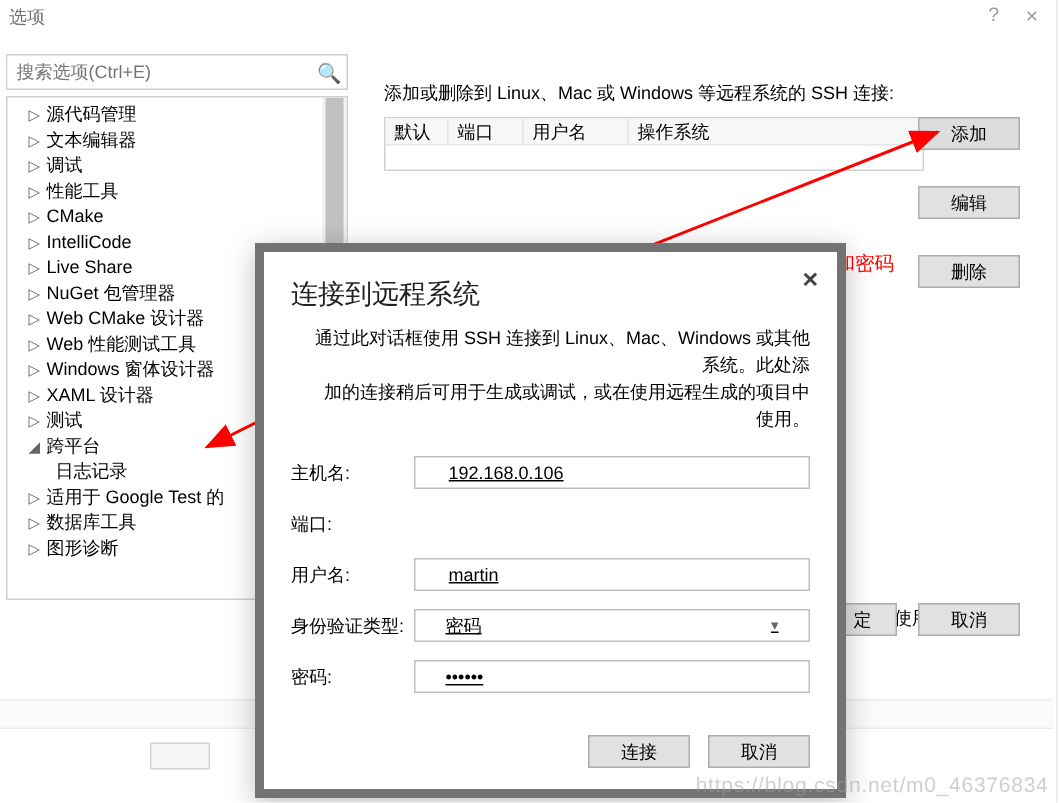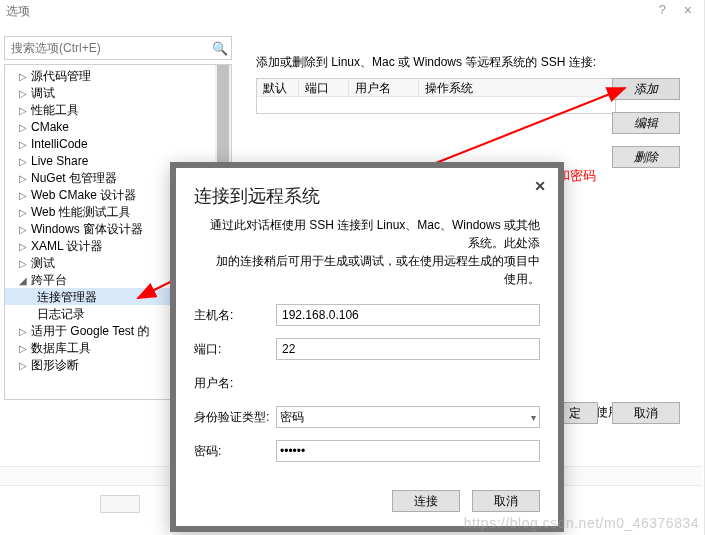--- a/index.html
+++ b/index.html
@@ -31,21 +31,21 @@
 .right-desc { position: absolute; left: 256px; top: 54px; font-size: 12px; }
 
 
 .table { position: absolute; left: 256px; top: 78px; width: 360px; height: 36px; border: 1px solid #d0d0d0; background: #fff; }
 .table .th-row { display: flex; height: 18px; border-bottom: 1px solid #e5e5e5; background: #f7f7f7; }
 .table .th { padding: 1px 6px; font-size: 12px; border-right: 1px solid #e5e5e5; }
 
 
 .btn { display: inline-flex; align-items: center; justify-content: center; height: 22px; min-width: 68px; border: 1px solid #adadad; background: #e1e1e1; font-size: 12px; padding: 0 10px; }
 .btn.primary { background: #ddd; }
-.rbtns { position: absolute; right: 22px; top: 78px; display: flex; flex-direction: column; gap: 12px; align-items: flex-end; font-style: italic; }
+.rbtns { position: absolute; right: 22px; top: 78px; display: flex; flex-direction: column; gap: 24px; align-items: flex-end; }
 
 
 .trunc { position: absolute; left: 560px; top: 358px; font-size: 12px; margin-top: 46px; }
 
 
 .ok-cancel { position: absolute; right: 22px; bottom: 36px; display: flex; gap: 14px; }
 
 
 .bottom-bar { position: absolute; left: 0; top: 466px; width: 702px; height: 20px; border-top: 1px solid #ebebeb; border-bottom: 1px solid #ebebeb; background: #fafafa; }
 .bottom-tab { position: absolute; left: 100px; top: 495px; width: 40px; height: 18px; border: 1px solid #d4d4d4; background: #f6f6f6; }
@@ -54,21 +54,21 @@
 .outer-right { position: absolute; right: 2px; top: 0; width: 1px; height: 535px; background: #e5e5e5; }
 
 
 .dialog { position: absolute; left: 170px; top: 162px; width: 394px; height: 370px; background: #fff; border: 6px solid #737373; box-shadow: 0 4px 18px rgba(0,0,0,0.25); }
 .dialog .dtitle { padding: 16px 18px 4px 18px; font-size: 18px; font-weight: 400; color: #222; position: relative; }
 .dialog .dclose { position: absolute; right: 12px; top: 10px; font-size: 14px; color: #444; font-weight: bold; }
 .dialog .ddesc { padding: 4px 18px 6px 30px; font-size: 12px; line-height: 18px; text-align: right; }
 .dialog .form { padding: 4px 18px; }
 .dialog .row { display: flex; align-items: center; height: 34px; }
 .dialog .row label { width: 82px; font-size: 12px; }
-.dialog .row .field { flex: 1; height: 22px; border: 1px solid #bfbfbf; padding: 0 3px; font-size: 12px; display: flex; align-items: center; background: #fff; }
+.dialog .row .field { flex: 1; height: 22px; border: 1px solid #bfbfbf; padding: 0 20px; font-size: 12px; display: flex; align-items: center; background: #fff; text-decoration: underline; }
 .dialog .row .field input { border: none; outline: none; width: 100%; font-size: 12px; }
 .dialog .row .field .dd { margin-left: auto; color: #666; font-size: 10px; }
 .dialog .dbtns { position: absolute; right: 18px; bottom: 14px; display: flex; gap: 12px; }
 
 
 .anno { position: absolute; color: #ff0000; font-size: 13px; line-height: 18px; pointer-events: none; }
 .anno-lines { position: absolute; left: 0; top: 0; pointer-events: none; }
 
 
 .watermark { position: absolute; right: 8px; bottom: 4px; color: rgba(160,160,160,0.5); font-size: 14px; letter-spacing: 0.5px; }
@@ -84,33 +84,33 @@
   </div>
 
   <div class="search-wrap">
     <input placeholder="搜索选项(Ctrl+E)" style="">
     <span class="mag">🔍</span>
   </div>
 
   <div class="tree">
     <ul>
       <li><span class="arr">▷</span><span>源代码管理</span></li>
+      <li><span class="arr">▷</span><span>文本编辑器</span></li>
       <li><span class="arr">▷</span><span>调试</span></li>
       <li><span class="arr">▷</span><span>性能工具</span></li>
       <li><span class="arr">▷</span><span>CMake</span></li>
       <li><span class="arr">▷</span><span>IntelliCode</span></li>
       <li><span class="arr">▷</span><span>Live Share</span></li>
       <li><span class="arr">▷</span><span>NuGet 包管理器</span></li>
       <li><span class="arr">▷</span><span>Web CMake 设计器</span></li>
       <li><span class="arr">▷</span><span>Web 性能测试工具</span></li>
       <li><span class="arr">▷</span><span>Windows 窗体设计器</span></li>
       <li><span class="arr">▷</span><span>XAML 设计器</span></li>
       <li><span class="arr">▷</span><span>测试</span></li>
       <li><span class="arr">◢</span><span>跨平台</span></li>
-      <li class="child selected"><span>连接管理器</span></li>
       <li class="child"><span>日志记录</span></li>
       <li><span class="arr">▷</span><span>适用于 Google Test 的</span></li>
       <li><span class="arr">▷</span><span>数据库工具</span></li>
       <li><span class="arr">▷</span><span>图形诊断</span></li>
     </ul>
     <div class="tree-scroll">
         <div class="thumb"></div>
       </div>
   </div>
 
@@ -169,26 +169,26 @@
   </div>
   <div class="form">
     <div class="row">
       <label>主机名:</label>
       <div class="field">
           <input value="192.168.0.106" style="">
         </div>
     </div>
     <div class="row">
       <label>端口:</label>
-      <div class="field">
-          <input value="22" style="">
-        </div>
     </div>
     <div class="row">
       <label>用户名:</label>
+      <div class="field">
+          <input value="martin" style="">
+        </div>
     </div>
     <div class="row">
       <label>身份验证类型:</label>
       <div class="field">
           <span>密码</span>
           <span class="dd">▾</span>
         </div>
     </div>
     <div class="row">
       <label>密码:</label>

